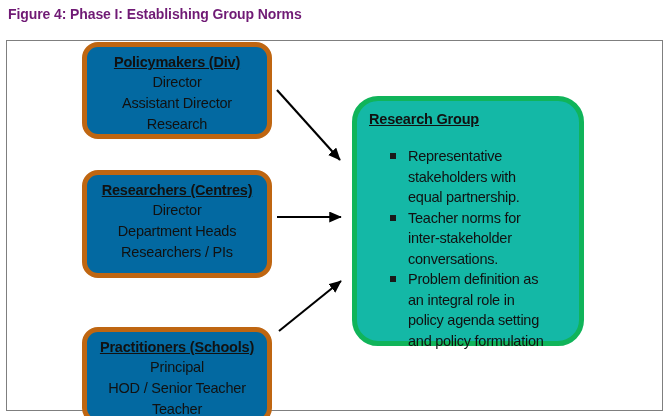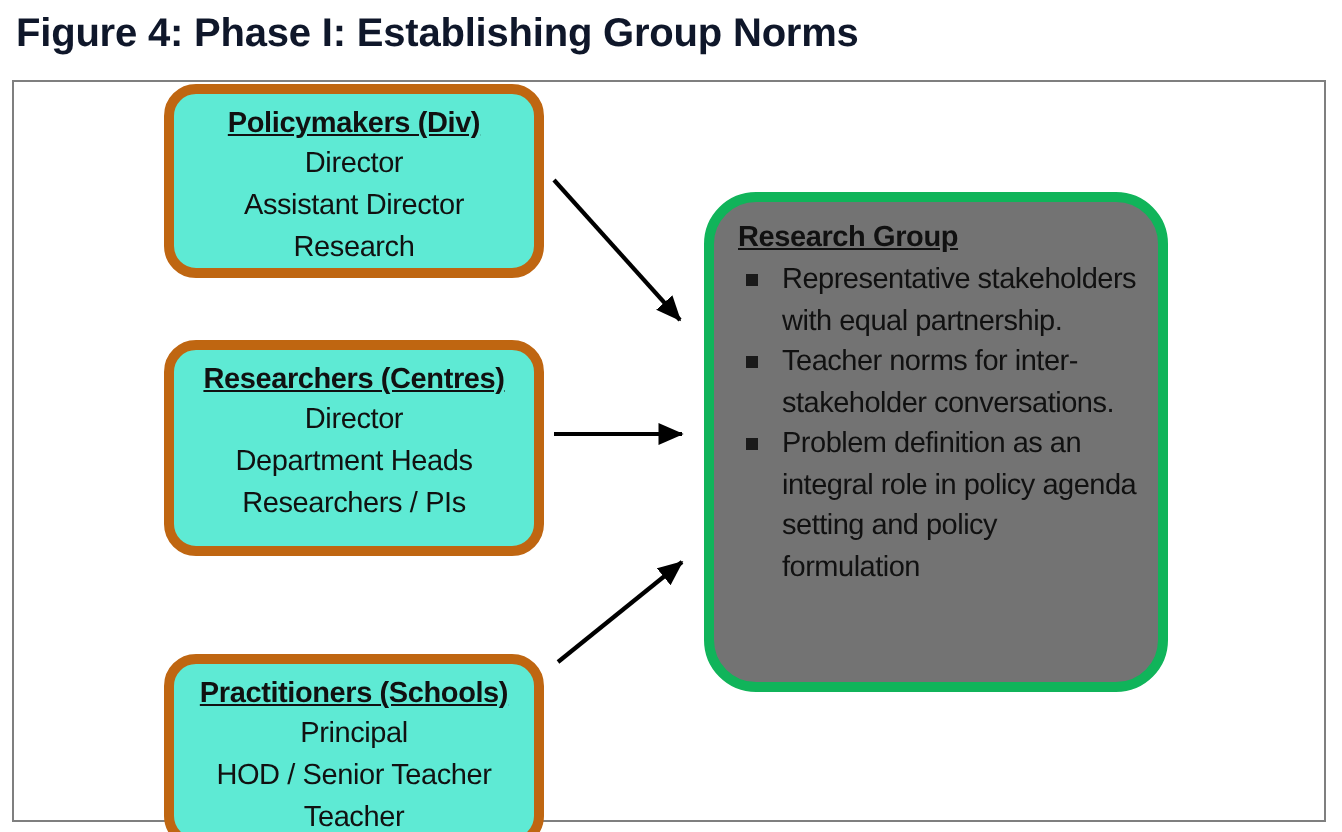--- a/index.html
+++ b/index.html
@@ -14,24 +14,24 @@
     overflow: hidden;
     font-family: "Liberation Sans", "DejaVu Sans", sans-serif;
     color: #111111;
   }
 
   
   #figure-caption {
     position: absolute;
     left: 8px;
     top: 6px;
-    font-size: 20px;
+    font-size: 14px;
     font-weight: bold;
     letter-spacing: -0.1px;
-    color: #0f172a;
+    color: #701a75;
     white-space: nowrap;
   }
 
   
   #diagram-frame {
     position: absolute;
     left: 6px;
     top: 40px;
     width: 657px;
     height: 371px;
@@ -41,21 +41,21 @@
   }
 
   
   .source-box {
     position: absolute;
     left: 82px;
     width: 190px;
     border: 5px solid #bf6611;
     border-radius: 16px;
     box-sizing: border-box;
-    background: #5eead4;
+    background: #0369a1;
     text-align: center;
     padding-top: 5px;
   }
   .source-box .box-title {
     display: block;
     font-size: 14.5px;
     font-weight: bold;
     text-decoration: underline;
     line-height: 20px;
     letter-spacing: -0.2px;
@@ -76,35 +76,35 @@
   
   #research-group-box {
     position: absolute;
     left: 352px;
     top: 96px;
     width: 232px;
     height: 250px;
     border: 5px solid #10b45a;
     border-radius: 26px;
     box-sizing: border-box;
-    background: #737373;
+    background: #14b8a6;
     padding: 8px 10px 0 12px;
   }
   #research-group-box .group-title {
     display: block;
     font-size: 14.5px;
     font-weight: bold;
     text-decoration: underline;
     line-height: 20px;
     letter-spacing: -0.2px;
     margin-bottom: 1px;
   }
   .bullet-list {
     list-style: none;
-    margin: 0;
+    margin: 17px;
     padding: 0;
   }
   .bullet-item {
     position: relative;
     padding-left: 22px;
     font-size: 14.5px;
     line-height: 20.5px;
     letter-spacing: -0.25px;
     margin-bottom: 0px;
   }

